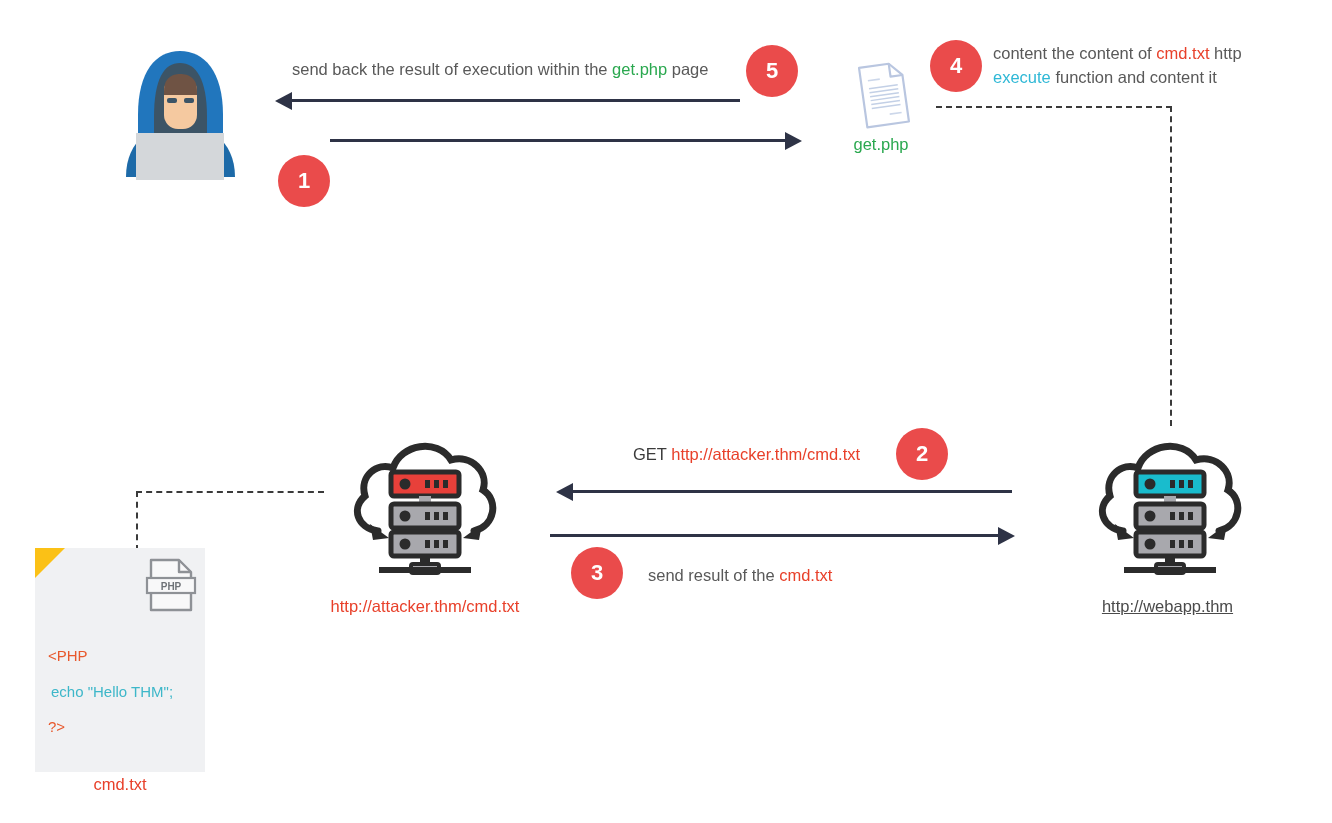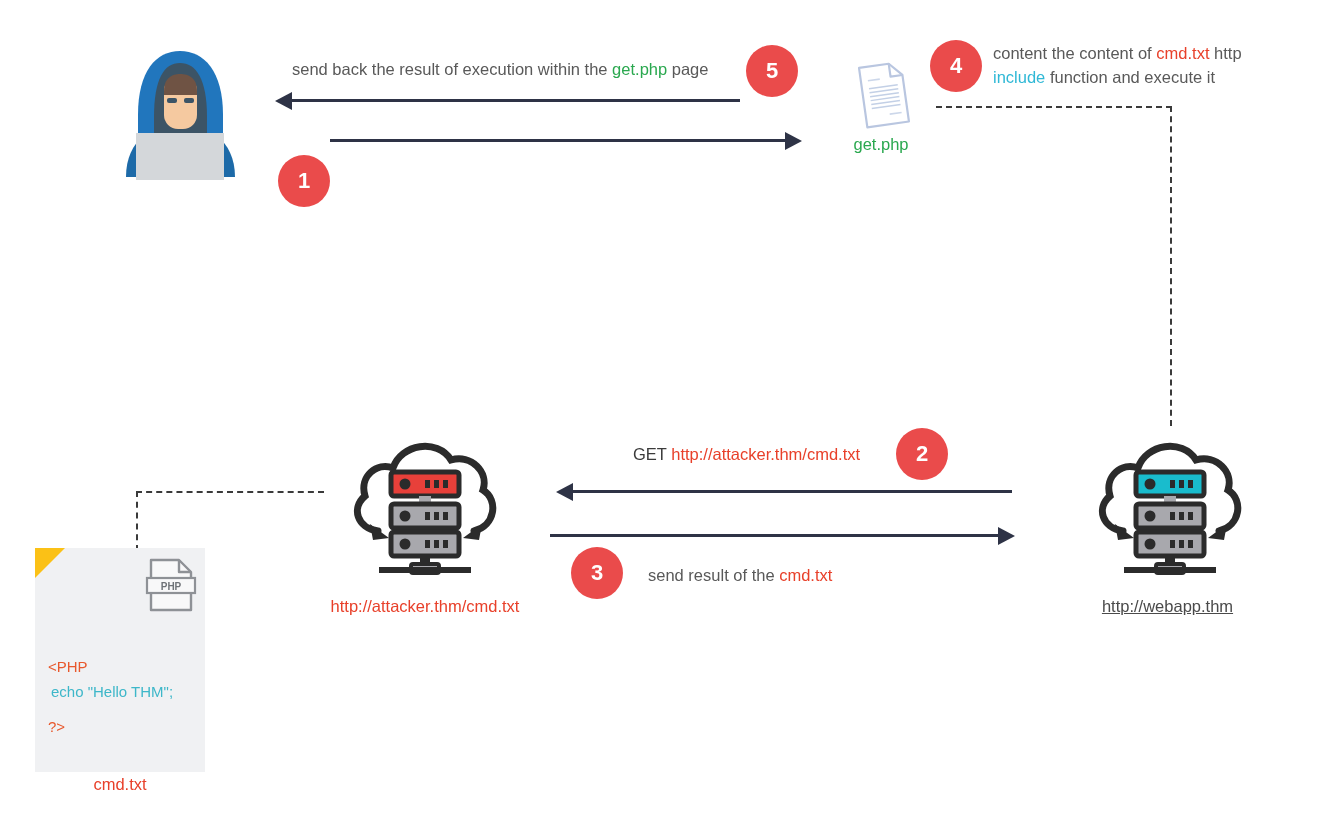--- a/index.html
+++ b/index.html
@@ -162,21 +162,21 @@
           <line x1="19" y1="50" x2="48" y2="50"></line>
         </g>
         <line x1="36" y1="58" x2="48" y2="58" stroke="#ccd7ea" stroke-width="1.6"></line>
       </g>
     </svg>
   </div>
   <div class="icon-label label-green abs" style="left:820px; top:135px; width:122px;">get.php</div>
 
   <div class="badge abs" style="left:930px; top:40px;">4</div>
   <div class="caption wrap abs" style="left:993px; top:42px; width:270px;">
-    <span>content the content of </span><span class="t-red">cmd.txt</span><span> http </span><span class="t-cyan">include</span><span> function and execute it</span>
+    <span>content the content of </span><span class="t-red">cmd.txt</span><span> http </span><span class="t-cyan">execute</span><span> function and content it</span>
   </div>
 
   <div class="dash-h abs" style="left:936px; top:106px; width:236px;"></div>
   <div class="dash-v abs" style="left:1170px; top:106px; height:320px;"></div>
 
   <div class="server-icon" style="left:345px; top:428px; width:160px; height:155px;">
     <svg width="160" height="155" viewBox="0 0 160 155">
 
       <path d="M33 103 C12 100, 6 80, 20 68 C14 48, 32 34, 48 40 C56 16, 92 10, 106 32
                C126 26, 144 44, 138 62 C154 72, 150 98, 129 103" fill="none" stroke="#2b2b2b" stroke-width="7" stroke-linecap="round"></path>
@@ -265,19 +265,19 @@
 
     <div class="abs" style="left:110px; top:8px; width:52px; height:58px;">
       <svg width="52" height="58" viewBox="0 0 52 58">
         <path d="M6 4 L34 4 L46 16 L46 54 L6 54 Z" fill="#f8f8f9" stroke="#8e9196" stroke-width="2.4" stroke-linejoin="round"></path>
         <path d="M34 4 L34 16 L46 16" fill="none" stroke="#8e9196" stroke-width="2.4" stroke-linejoin="round"></path>
         <rect x="2" y="22" width="48" height="15" fill="#f8f8f9" stroke="#8e9196" stroke-width="2.2"></rect>
         <text x="26" y="33.5" font-family="'Liberation Sans', sans-serif" font-size="10" font-weight="bold" fill="#6f7378" text-anchor="middle">PHP</text>
       </svg>
     </div>
 
-    <div class="code-line code-orange" style="left:13px; top:110px;">&lt;PHP</div>
+    <div class="code-line code-orange" style="left:13px; top:99px;">&lt;PHP</div>
     <div class="code-line code-teal" style="left:16px; top:135px;">echo "Hello THM";</div>
     <div class="code-line code-orange" style="left:13px; top:170px;">?&gt;</div>
   </div>
   <div class="icon-label label-red abs" style="left:35px; top:775px; width:170px;">cmd.txt</div>
 
 </div>
 
 </body></html>

